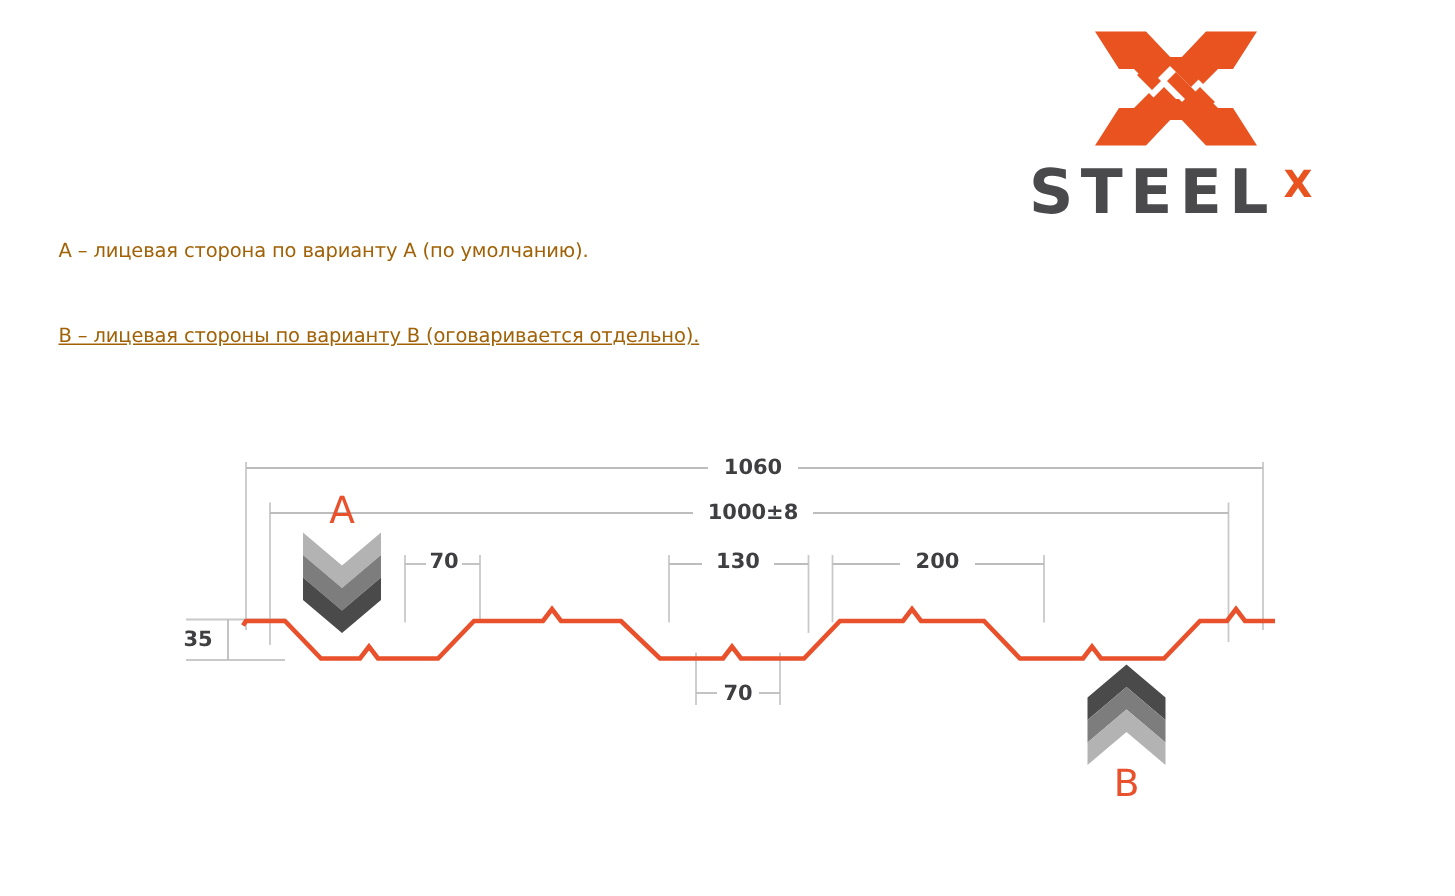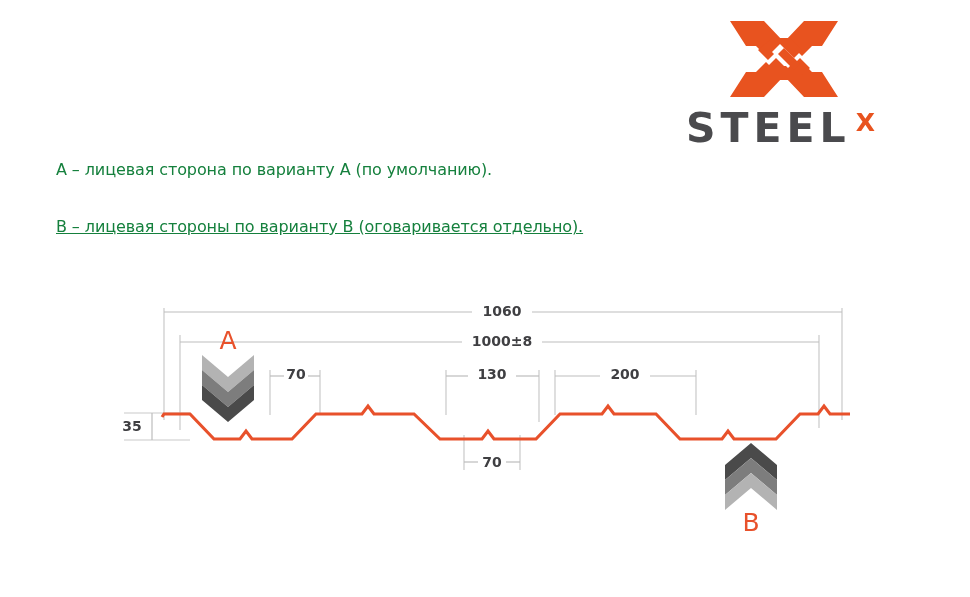--- a/index.html
+++ b/index.html
@@ -55,24 +55,24 @@
     color: #e8531f;
     line-height: 1;
     margin-left: 5px;
     position: relative;
     top: 2px;
   }
 
   
   .caption-line {
     position: absolute;
-    left: 56px;
-    font-family: "DejaVu Sans", sans-serif;
-    font-size: 16px;
-    color: #15803d;
+    left: 39px;
+    font-family: "DejaVu Sans", sans-serif;
+    font-size: 13px;
+    color: #a16207;
     white-space: nowrap;
     letter-spacing: -0.1px;
   }
   #caption-a { top: 160px; }
   #caption-b { top: 217px; text-decoration: underline; }
 
   
   #drawing {
     position: absolute;
     left: 12px;

